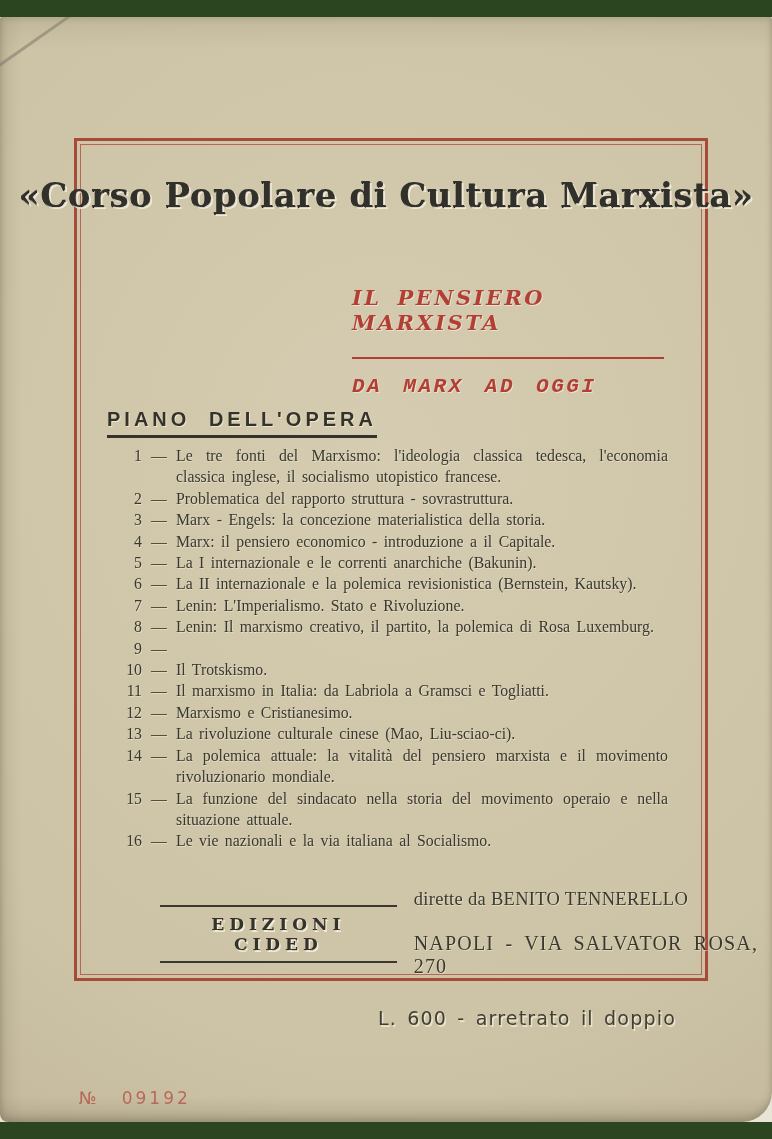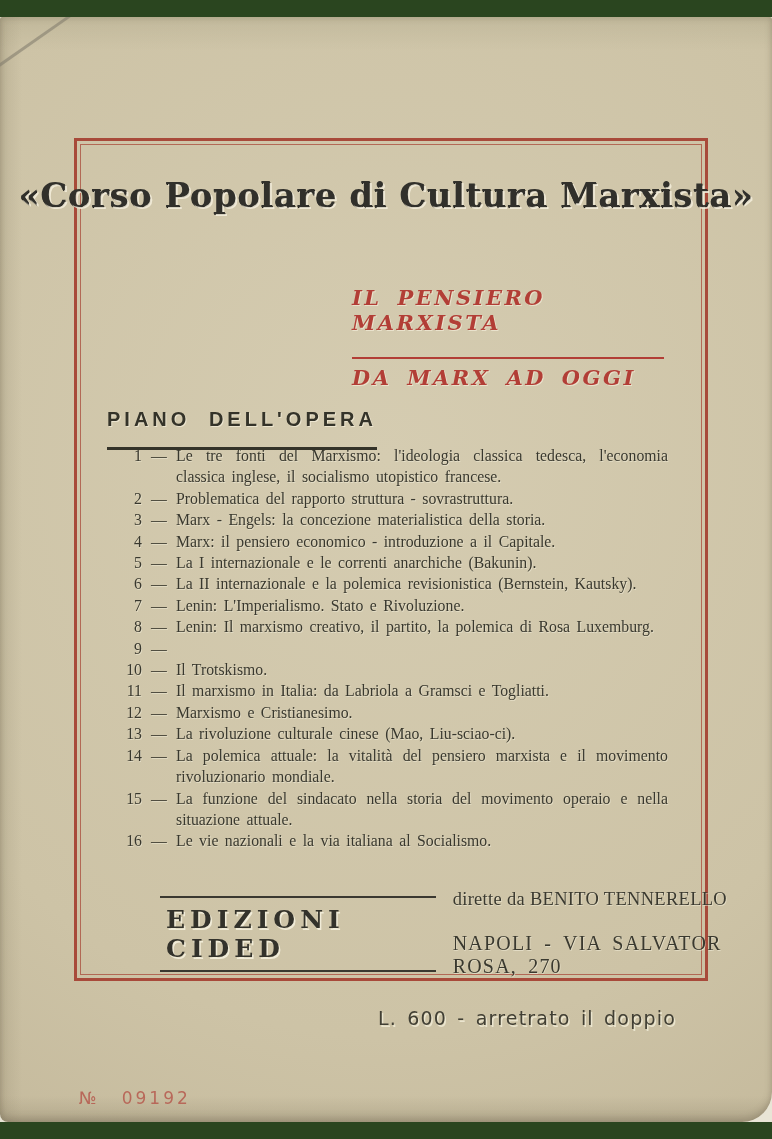--- a/index.html
+++ b/index.html
@@ -37,39 +37,39 @@
     font-size:34px;letter-spacing:.5px;color:#31302b;
     text-shadow:2px 2px 0 rgba(244,239,221,.85), .5px .5px 0 #1f1e1a;
   }
   .subtitle{
     position:absolute;left:352px;top:268px;color:var(--c-accent_red,#b23e36);
     font-family:"DejaVu Serif", serif;font-style:italic;font-weight:bold;
     font-size:21px;letter-spacing:2.5px;word-spacing:6px;
     text-shadow:1px 1px 0 rgba(242,236,216,.7);
   }
   .subtitle .line1{display:block;padding-bottom:22px;border-bottom:2px solid var(--c-accent_red,#b23e36);width:312px;}
-  .subtitle .line2{display:block;margin-top:6px;}
+  .subtitle .line2{display:block;margin-top:16px;font-family:Liberation Mono, monospace;}
   .plan-heading{
     position:absolute;left:107px;top:391px;
     font-family:"Liberation Sans", sans-serif;font-weight:bold;
     font-size:20px;letter-spacing:4px;word-spacing:9px;color:#343329;
-    border-bottom:3px solid #343329;padding-bottom:16px;
+    border-bottom:3px solid #343329;padding-bottom:4px;
     text-shadow:1px 1px 0 rgba(242,236,216,.8);
   }
   .plan-list{position:absolute;left:108px;top:428px;width:560px;color:#39382e;}
   .row{display:flex;font-size:15.8px;line-height:21.4px;word-spacing:2.5px;
        text-shadow:.7px .7px 0 rgba(242,236,216,.6);}
   .row .num{width:34px;text-align:right;flex:none;}
   .row .dash{width:34px;text-align:center;flex:none;}
   .row .txt{flex:1;text-align:justify;text-align-last:left;}
   .publisher{position:absolute;left:160px;top:872px;display:flex;align-items:center;}
   .pub-name{
     border-top:2px solid #3a3830;border-bottom:2px solid #3a3830;
-    padding:7px 6px;min-width:172px;text-align:left;
-    font-family:"DejaVu Serif", serif;font-weight:bold;font-size:25px;
+    padding:7px 6px;min-width:172px;text-align:center;
+    font-family:"DejaVu Serif", serif;font-weight:bold;font-size:17px;
     letter-spacing:5px;word-spacing:10px;color:#33322b;
     text-shadow:1.5px 1.5px 0 rgba(244,239,221,.9);
   }
   .pub-right{margin-left:17px;color:#3a392f;}
   .pub-directed{font-size:18.5px;letter-spacing:.3px;text-shadow:.7px .7px 0 rgba(242,236,216,.6);font-family:Liberation Serif, serif;}
   .pub-address{font-size:20px;letter-spacing:1.2px;word-spacing:5px;margin-top:22px;
                text-shadow:.7px .7px 0 rgba(242,236,216,.6);}
   .price-line{
     position:absolute;left:378px;top:990px;
     font-family:"DejaVu Sans", sans-serif;font-weight:normal;

